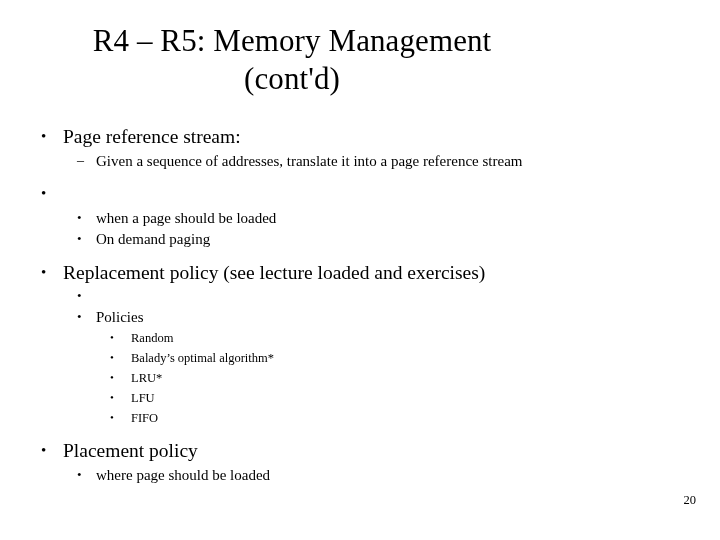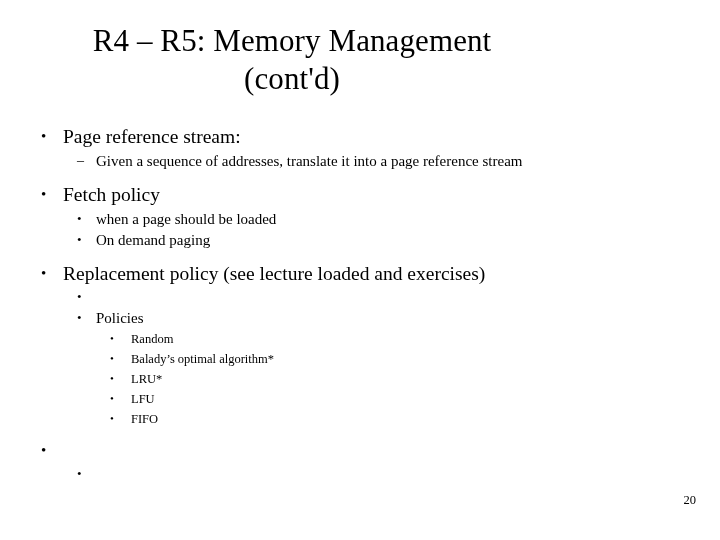--- a/index.html
+++ b/index.html
@@ -127,21 +127,20 @@
       <div class="row lvl1">
         <span class="bullet">•</span>
         <span class="txt">Page reference stream:</span>
       </div>
       <div class="row lvl2 dash">
         <span class="bullet">–</span>
         <span class="txt">Given a sequence of addresses, translate it into a page reference stream</span>
       </div>
       <div class="row lvl1 spaced">
         <span class="bullet">•</span>
-        <span class="txt">Fetch policy</span>
       </div>
       <div class="row lvl2">
         <span class="bullet">•</span>
         <span class="txt">when a page should be loaded</span>
       </div>
       <div class="row lvl2">
         <span class="bullet">•</span>
         <span class="txt">On demand paging</span>
       </div>
       <div class="row lvl1 spaced">
@@ -170,21 +169,23 @@
       <div class="row lvl3">
         <span class="bullet">•</span>
         <span class="txt">LFU</span>
       </div>
       <div class="row lvl3">
         <span class="bullet">•</span>
         <span class="txt">FIFO</span>
       </div>
       <div class="row lvl1 spaced">
         <span class="bullet">•</span>
+        <span class="txt">Placement policy</span>
       </div>
       <div class="row lvl2">
         <span class="bullet">•</span>
+        <span class="txt">where page should be loaded</span>
       </div>
     </div>
 
   <div class="page-number">20</div>
 
 </div>
 
 </body></html>

